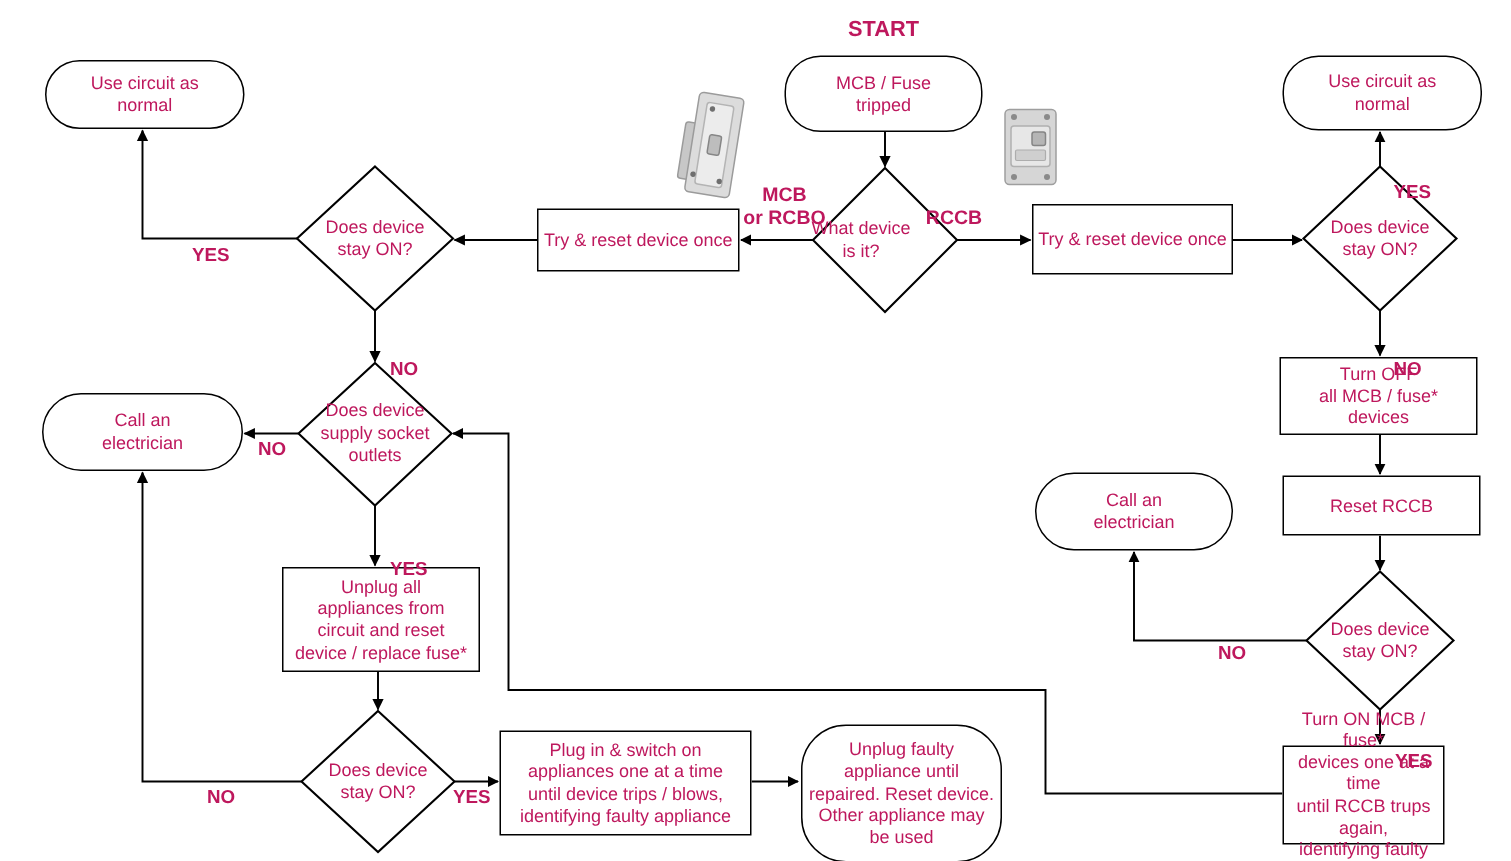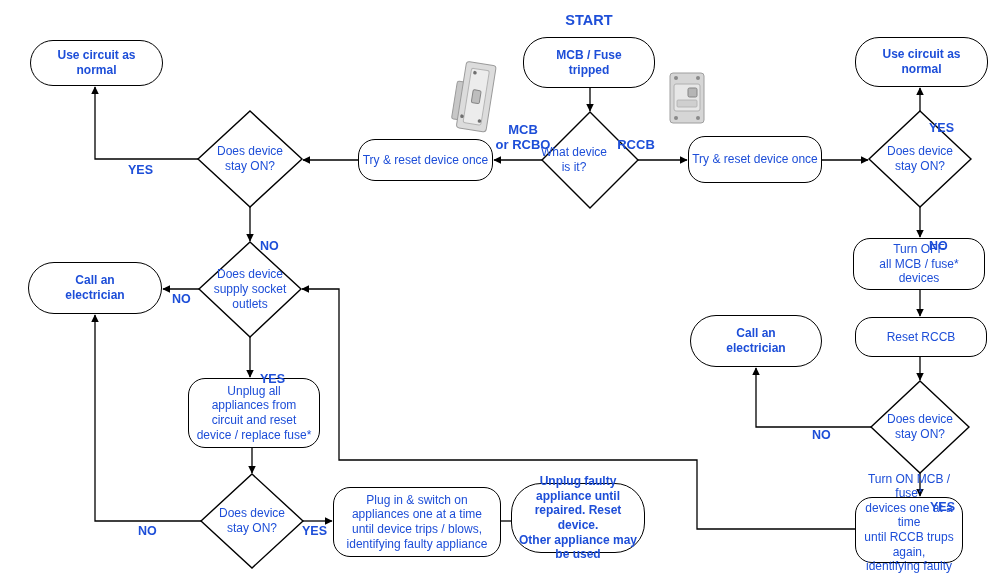--- a/index.html
+++ b/index.html
@@ -1,29 +1,29 @@
 <!DOCTYPE html>
 <html><head>
 <meta charset="utf-8">
 <style>
   html,body { margin:0; padding:0; background:#ffffff; }
   .canvas {
     position:relative; width:1007px; height:574px; background:#ffffff;
-    font-family:"Liberation Sans", sans-serif; color:#1d4ed8; overflow:hidden;
+    font-family:"Liberation Sans", sans-serif; color:#be185d; overflow:hidden;
   }
   svg.wires { position:absolute; left:0; top:0; z-index:1; }
   .wire  { fill:none; stroke:#000; stroke-width:1.3; }
   .diamond { fill:#ffffff; stroke:#000; stroke-width:1.4; }
   .node {
     position:absolute; z-index:2; display:flex; align-items:center; justify-content:center;
     text-align:center; font-size:12px; line-height:1.22; box-sizing:border-box;
-    white-space:pre-line; padding:2px; background:#ffffff;border-radius:17px;
+    white-space:pre-line; padding:2px; background:#ffffff;
   }
   .box  { border:1.5px solid #000; }
-  .term { border:1.5px solid #000; border-radius:26px;font-weight:bold; }
+  .term { border:1.5px solid #000; border-radius:26px; }
   .dlabel {
     position:absolute; z-index:2; transform:translate(-50%,-50%);
     text-align:center; font-size:12px; line-height:1.25; white-space:pre-line;
   }
   .elabel { position:absolute; z-index:3; font-weight:bold; font-size:12.5px;margin-top:24px; }
   .blabel { position:absolute; z-index:3; font-weight:bold; font-size:13px; text-align:center; white-space:pre-line; line-height:1.15; }
   .start-title { position:absolute; z-index:3; font-weight:bold; font-size:14.5px; text-align:center; }
   .photo { position:absolute; z-index:2; }
 </style>
 </head>
@@ -88,21 +88,21 @@
   <div class="node box" style="left:333px; top:487px; width:168px; height:70px;">Plug in &amp; switch on
 appliances one at a time
 until device trips / blows,
 identifying faulty appliance</div>
 
   <div class="node box" style="left:188px; top:378px; width:132px; height:70px;">Unplug all
 appliances from
 circuit and reset
 device / replace fuse*</div>
 
-  <div class="node term" style="left:511px; top:483px; width:134px; height:70px; border-radius:30px;">Unplug faulty
+  <div class="node term" style="left:534px; top:483px; width:134px; height:92px; border-radius:30px;">Unplug faulty
 appliance until
 repaired. Reset device.
 Other appliance may
 be used</div>
 
   <div class="node box" style="left:853px; top:238px; width:132px; height:52px;">Turn OFF
 all MCB / fuse*
 devices</div>
 
   <div class="node box" style="left:855px; top:317px; width:132px; height:40px;">Reset RCCB</div>

